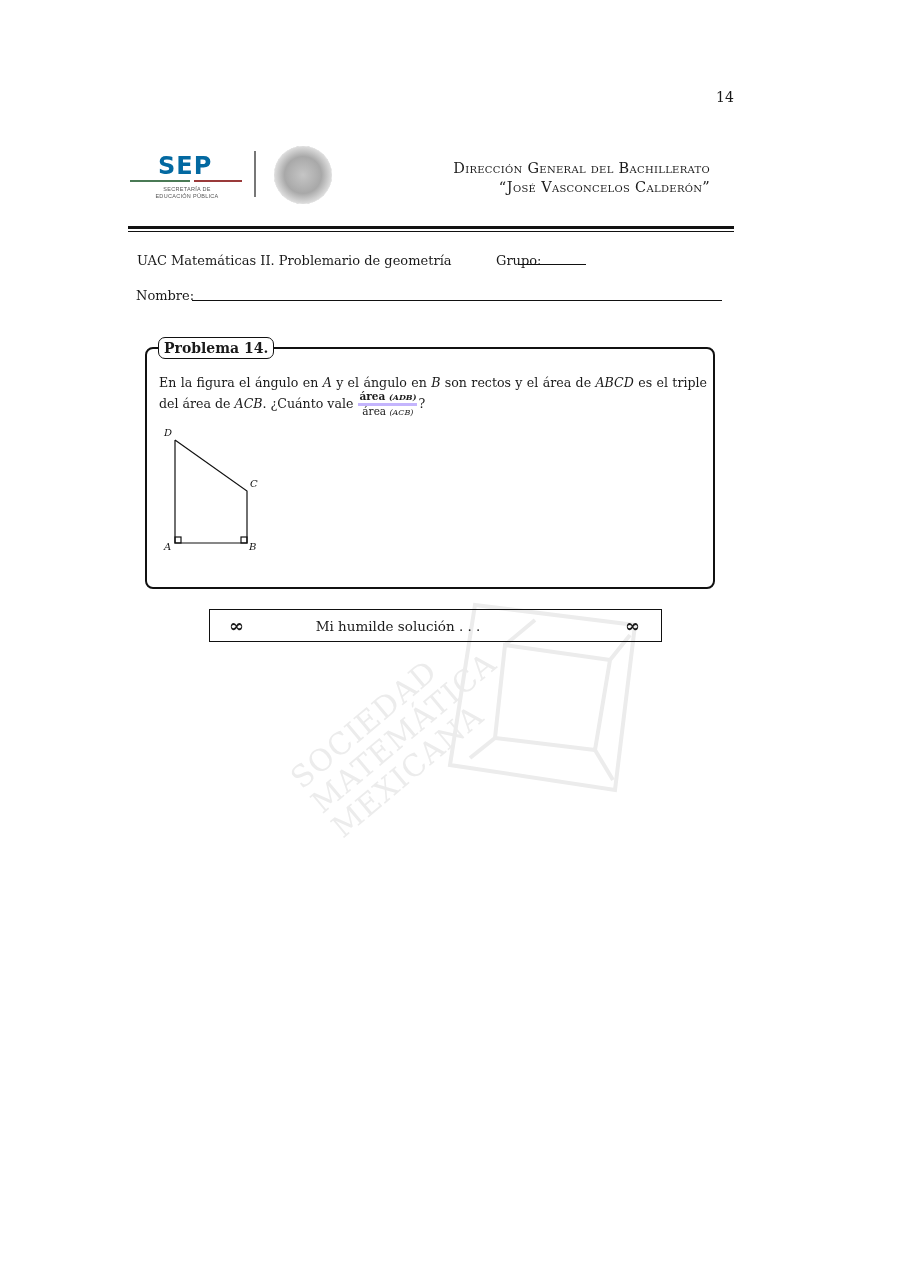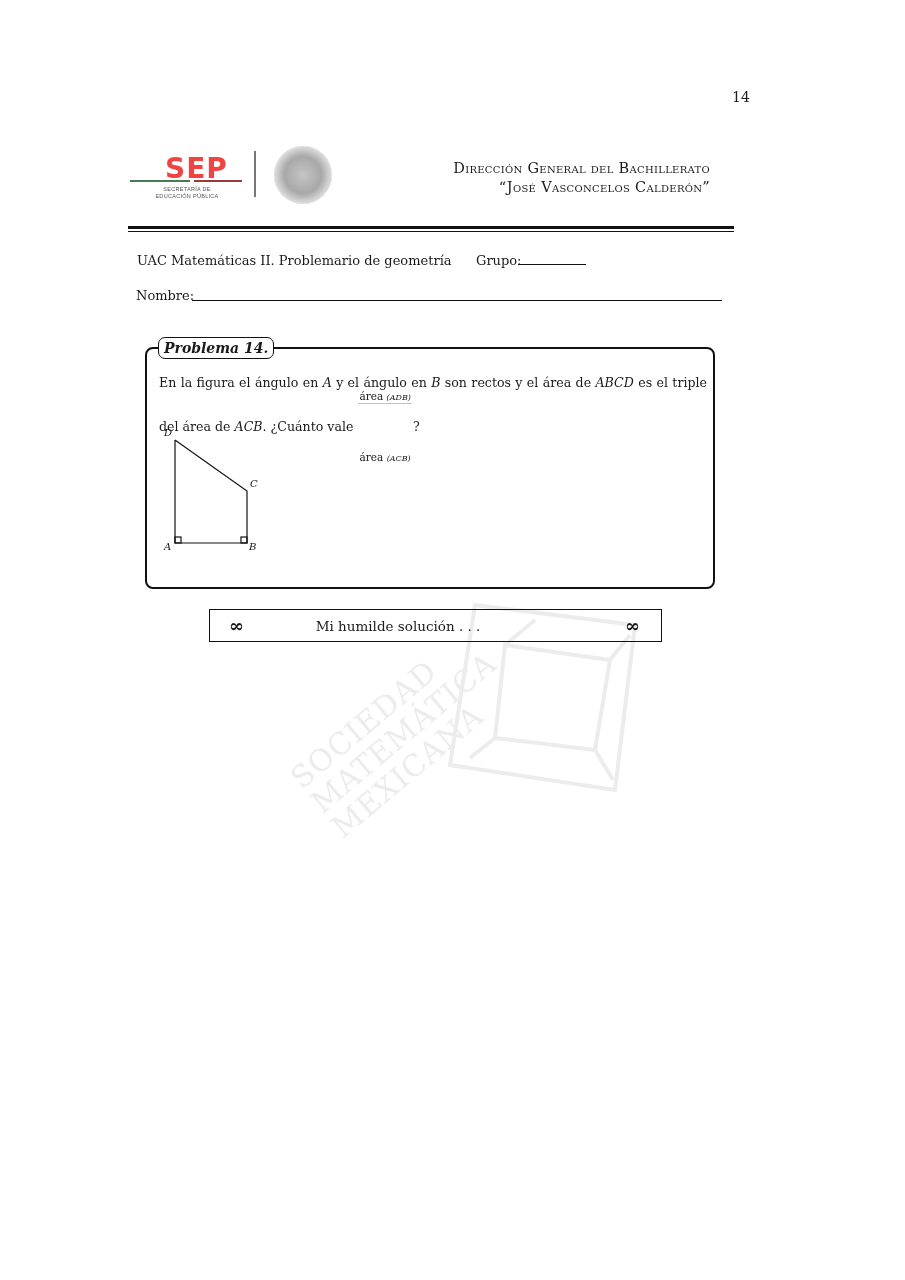--- a/index.html
+++ b/index.html
@@ -1,51 +1,51 @@
 <!DOCTYPE html>
 <html><head>
 <meta charset="utf-8">
 <style>
   html, body { margin: 0; padding: 0; background: #ffffff; }
   body {
     width: 905px; height: 1280px; position: relative; overflow: hidden;
     font-family: "DejaVu Serif", "Liberation Serif", serif; color: #1a1a1a;
   }
   .abs { position: absolute; }
-  .page-number { left: 732px; top: 89px; font-size: 14px; }
+  .page-number { left: 716px; top: 89px; font-size: 14px; }
 
   
   .sep-logo { left: 128px; top: 150px; width: 118px; height: 55px; }
-  .sep-text { position: absolute; left: 30px; top: 2px; font-family: "DejaVu Sans", "Liberation Sans", sans-serif; font-weight: bold; font-size: 28px; letter-spacing: 1px; color: #ef4444; margin-left: 7px; }
+  .sep-text { position: absolute; left: 30px; top: 2px; font-family: "DejaVu Sans", "Liberation Sans", sans-serif; font-weight: bold; font-size: 24px; letter-spacing: 1px; color: #0369a1; }
   .sep-line-green { position: absolute; left: 2px; top: 30px; width: 60px; height: 2px; background: #4a7a55; }
   .sep-line-red { position: absolute; left: 66px; top: 30px; width: 48px; height: 2px; background: #9a3a3a; }
   .sep-sub { position: absolute; left: 0; width: 118px; top: 36px; font-family: "Liberation Sans", sans-serif; font-size: 5.5px; line-height: 7px; text-align: center; color: #555; letter-spacing: .3px; }
   .vbar { left: 254px; top: 151px; width: 2px; height: 46px; background: #777; }
   .seal { left: 274px; top: 146px; width: 58px; height: 58px; border-radius: 50%; background: radial-gradient(circle, #bbb 0%, #999 45%, #d8d8d8 70%, #888 72%, #eee 80%); opacity: .85; }
 
   .inst { left: 370px; top: 159px; width: 340px; text-align: right; font-variant: small-caps; font-size: 14.5px; line-height: 19px; letter-spacing: .3px; }
 
   .rule-thick { left: 128px; top: 226px; width: 606px; height: 3px; background: #111; }
   .rule-thin { left: 128px; top: 231px; width: 606px; height: 1px; background: #111; }
 
   .meta-line { font-size: 13px; margin-left: 8px; }
   .uac { left: 129px; top: 253px; }
-  .grupo { left: 468px; top: 253px; }
+  .grupo { left: 488px; top: 253px; }
   .grupo-blank { left: 518px; top: 264px; width: 68px; height: 1px; background: #111; }
   .nombre { left: 128px; top: 288px; }
   .nombre-blank { left: 192px; top: 300px; width: 530px; height: 1px; background: #111; }
 
   
   .problem-box { left: 145px; top: 347px; width: 570px; height: 242px; border: 2px solid #111; border-radius: 8px; box-sizing: border-box; }
-  .problem-title { left: 158px; top: 337px; padding: 0 5px; height: 20px; line-height: 20px; background: #fff; border: 1.5px solid #111; border-radius: 7px; font-weight: bold; font-size: 14px; font-style: italic; }
+  .problem-title { left: 158px; top: 337px; padding: 0 5px; height: 20px; line-height: 20px; background: #fff; border: 1.5px solid #111; border-radius: 7px; font-weight: bold; font-size: 14px; }
   .problem-text { left: 159px; top: 375px; width: 548px; font-size: 12.6px; line-height: 16px; text-align: justify; }
   .problem-text i { font-style: italic; }
   .frac { display: inline-block; vertical-align: middle; text-align: center; font-size: 10.5px; line-height: 11px; margin: 0 1px; }
-  .frac .num { display: block; border-bottom: 1px solid #c4b5fd; padding: 0 1px; }
-  .frac .den { display: block; padding: 0 1px; margin-top: 48px; }
+  .frac .num { display: block; border-bottom: 3px solid #c4b5fd; padding: 0 1px; font-weight: bold; }
+  .frac .den { display: block; padding: 0 1px; }
   .frac small { font-size: 8px; font-style: italic; }
 
   .figure { left: 155px; top: 425px; width: 120px; height: 135px; }
 
   
   .solution-bar { left: 209px; top: 609px; width: 453px; height: 33px; border: 1px solid #111; box-sizing: border-box; }
   .inf-left { left: 229px; top: 615px; font-size: 18px; font-weight: bold; }
   .inf-right { left: 625px; top: 615px; font-size: 18px; font-weight: bold; }
   .solution-label { left: 209px; width: 378px; top: 618px; text-align: center; font-size: 13.5px; }
 

